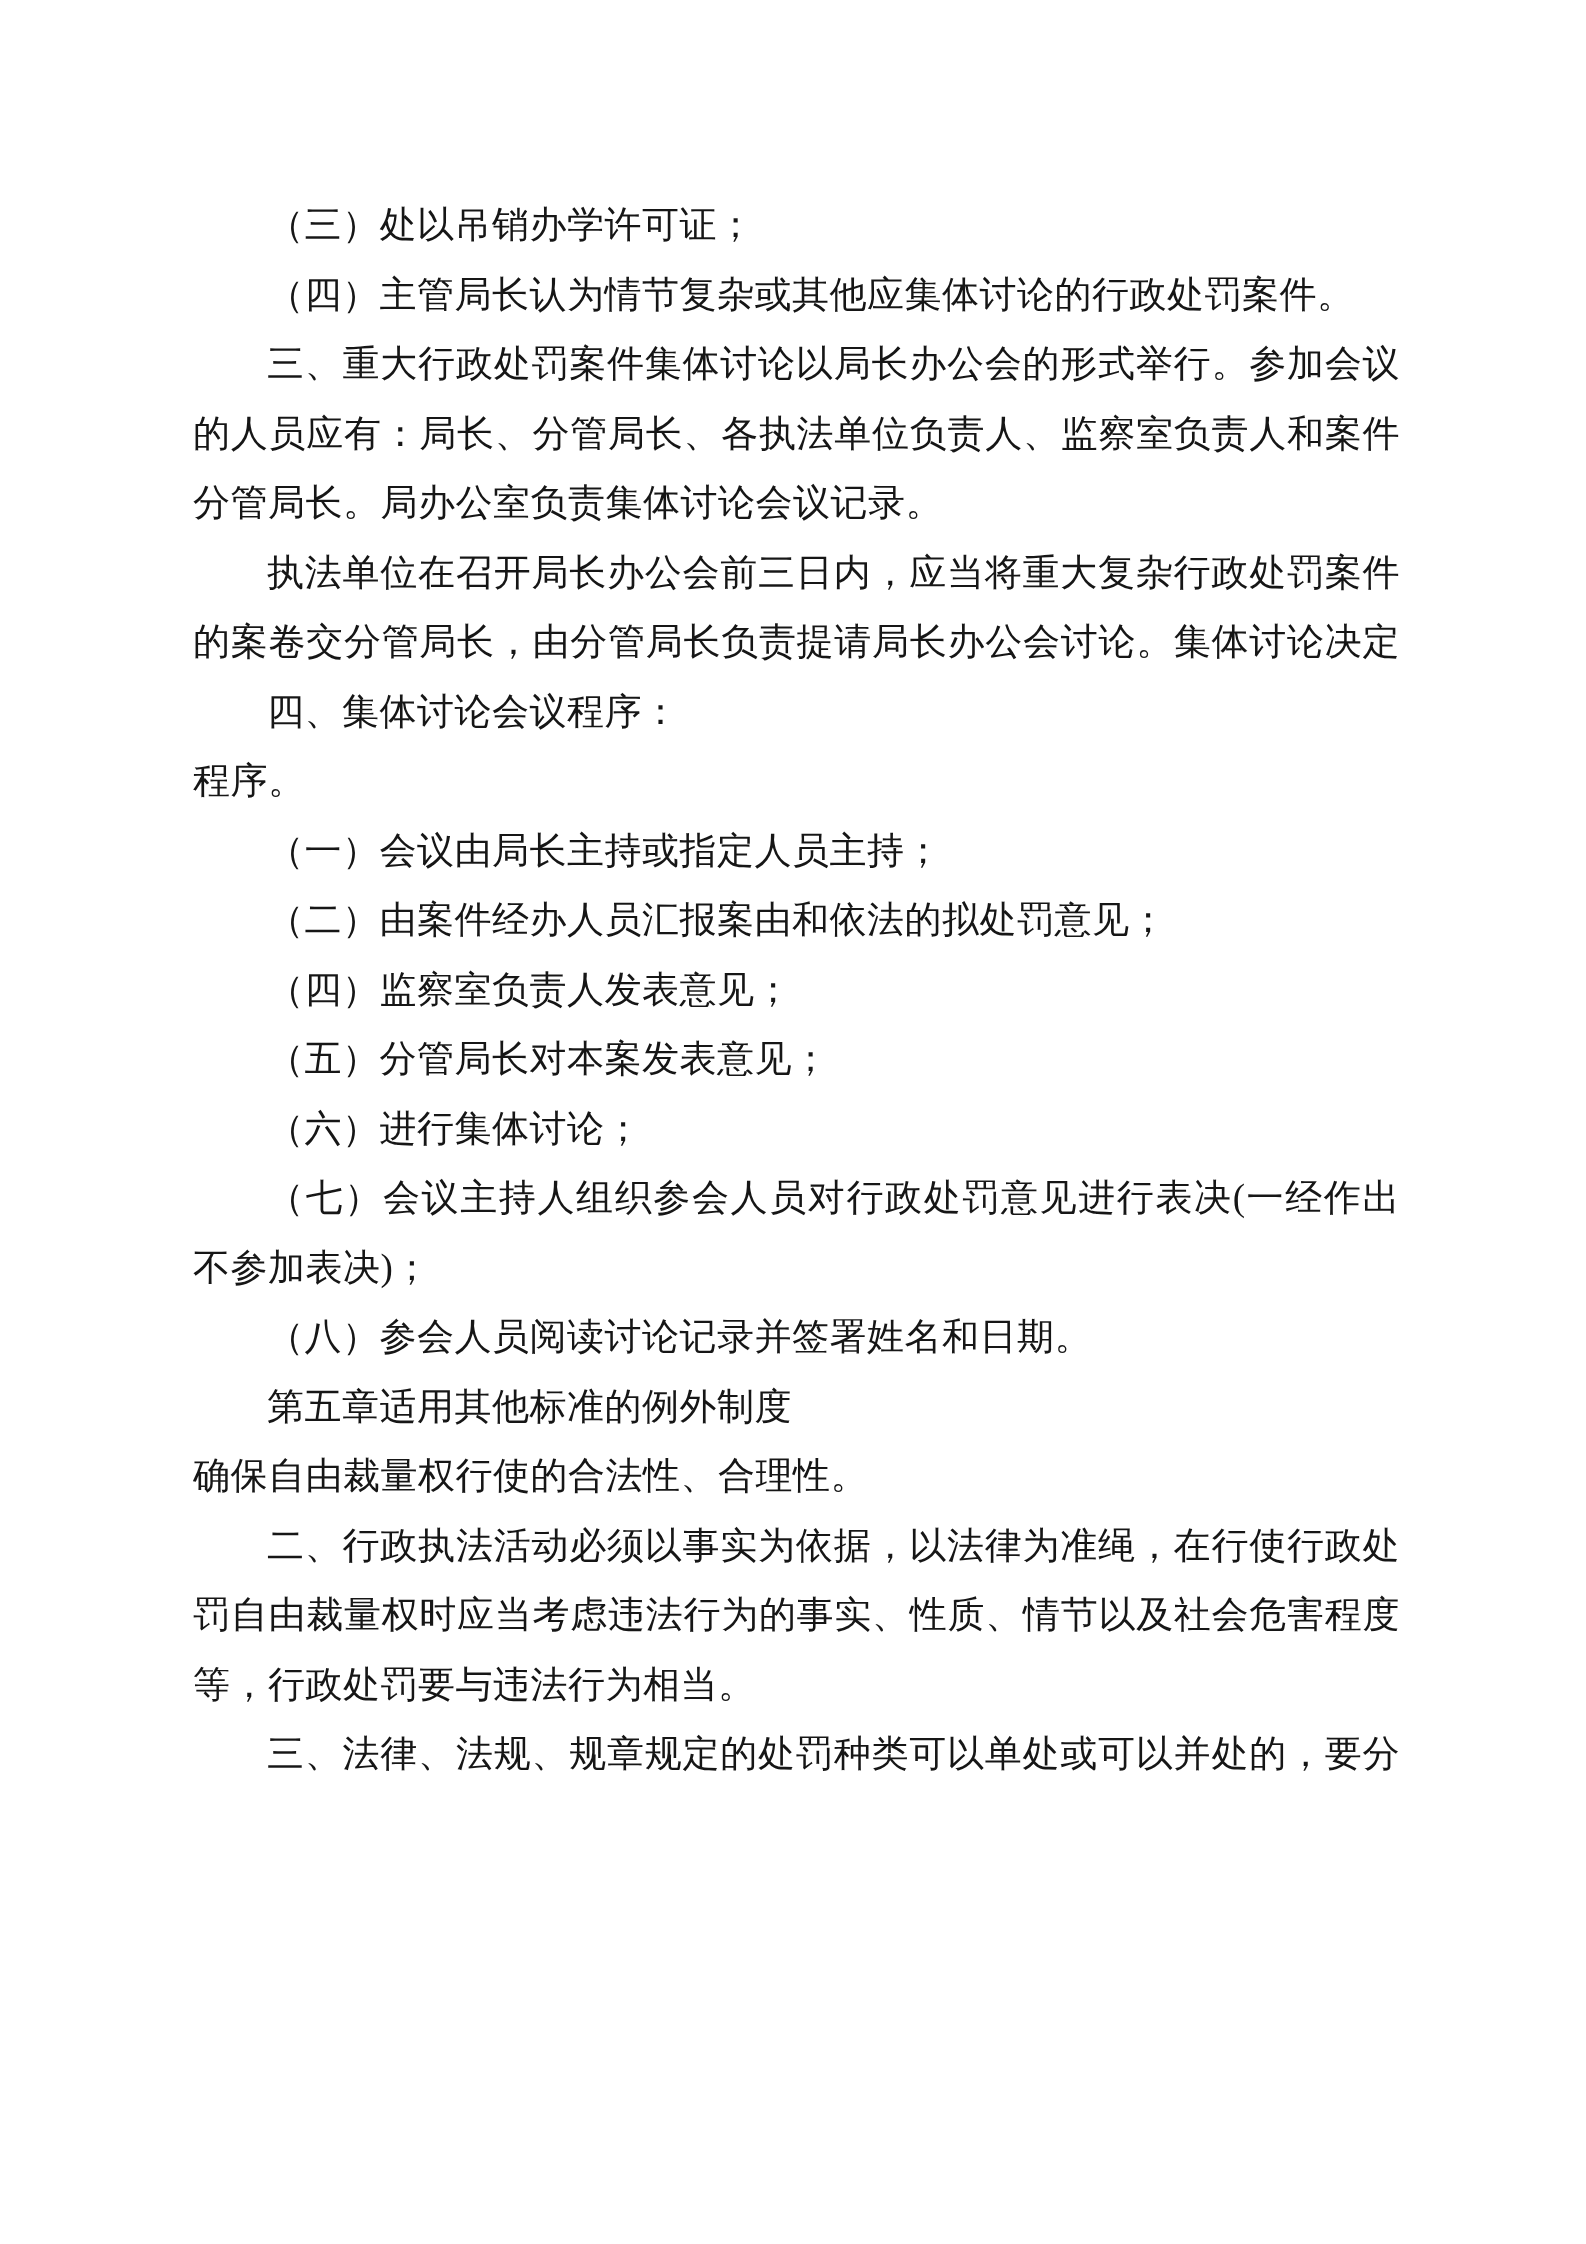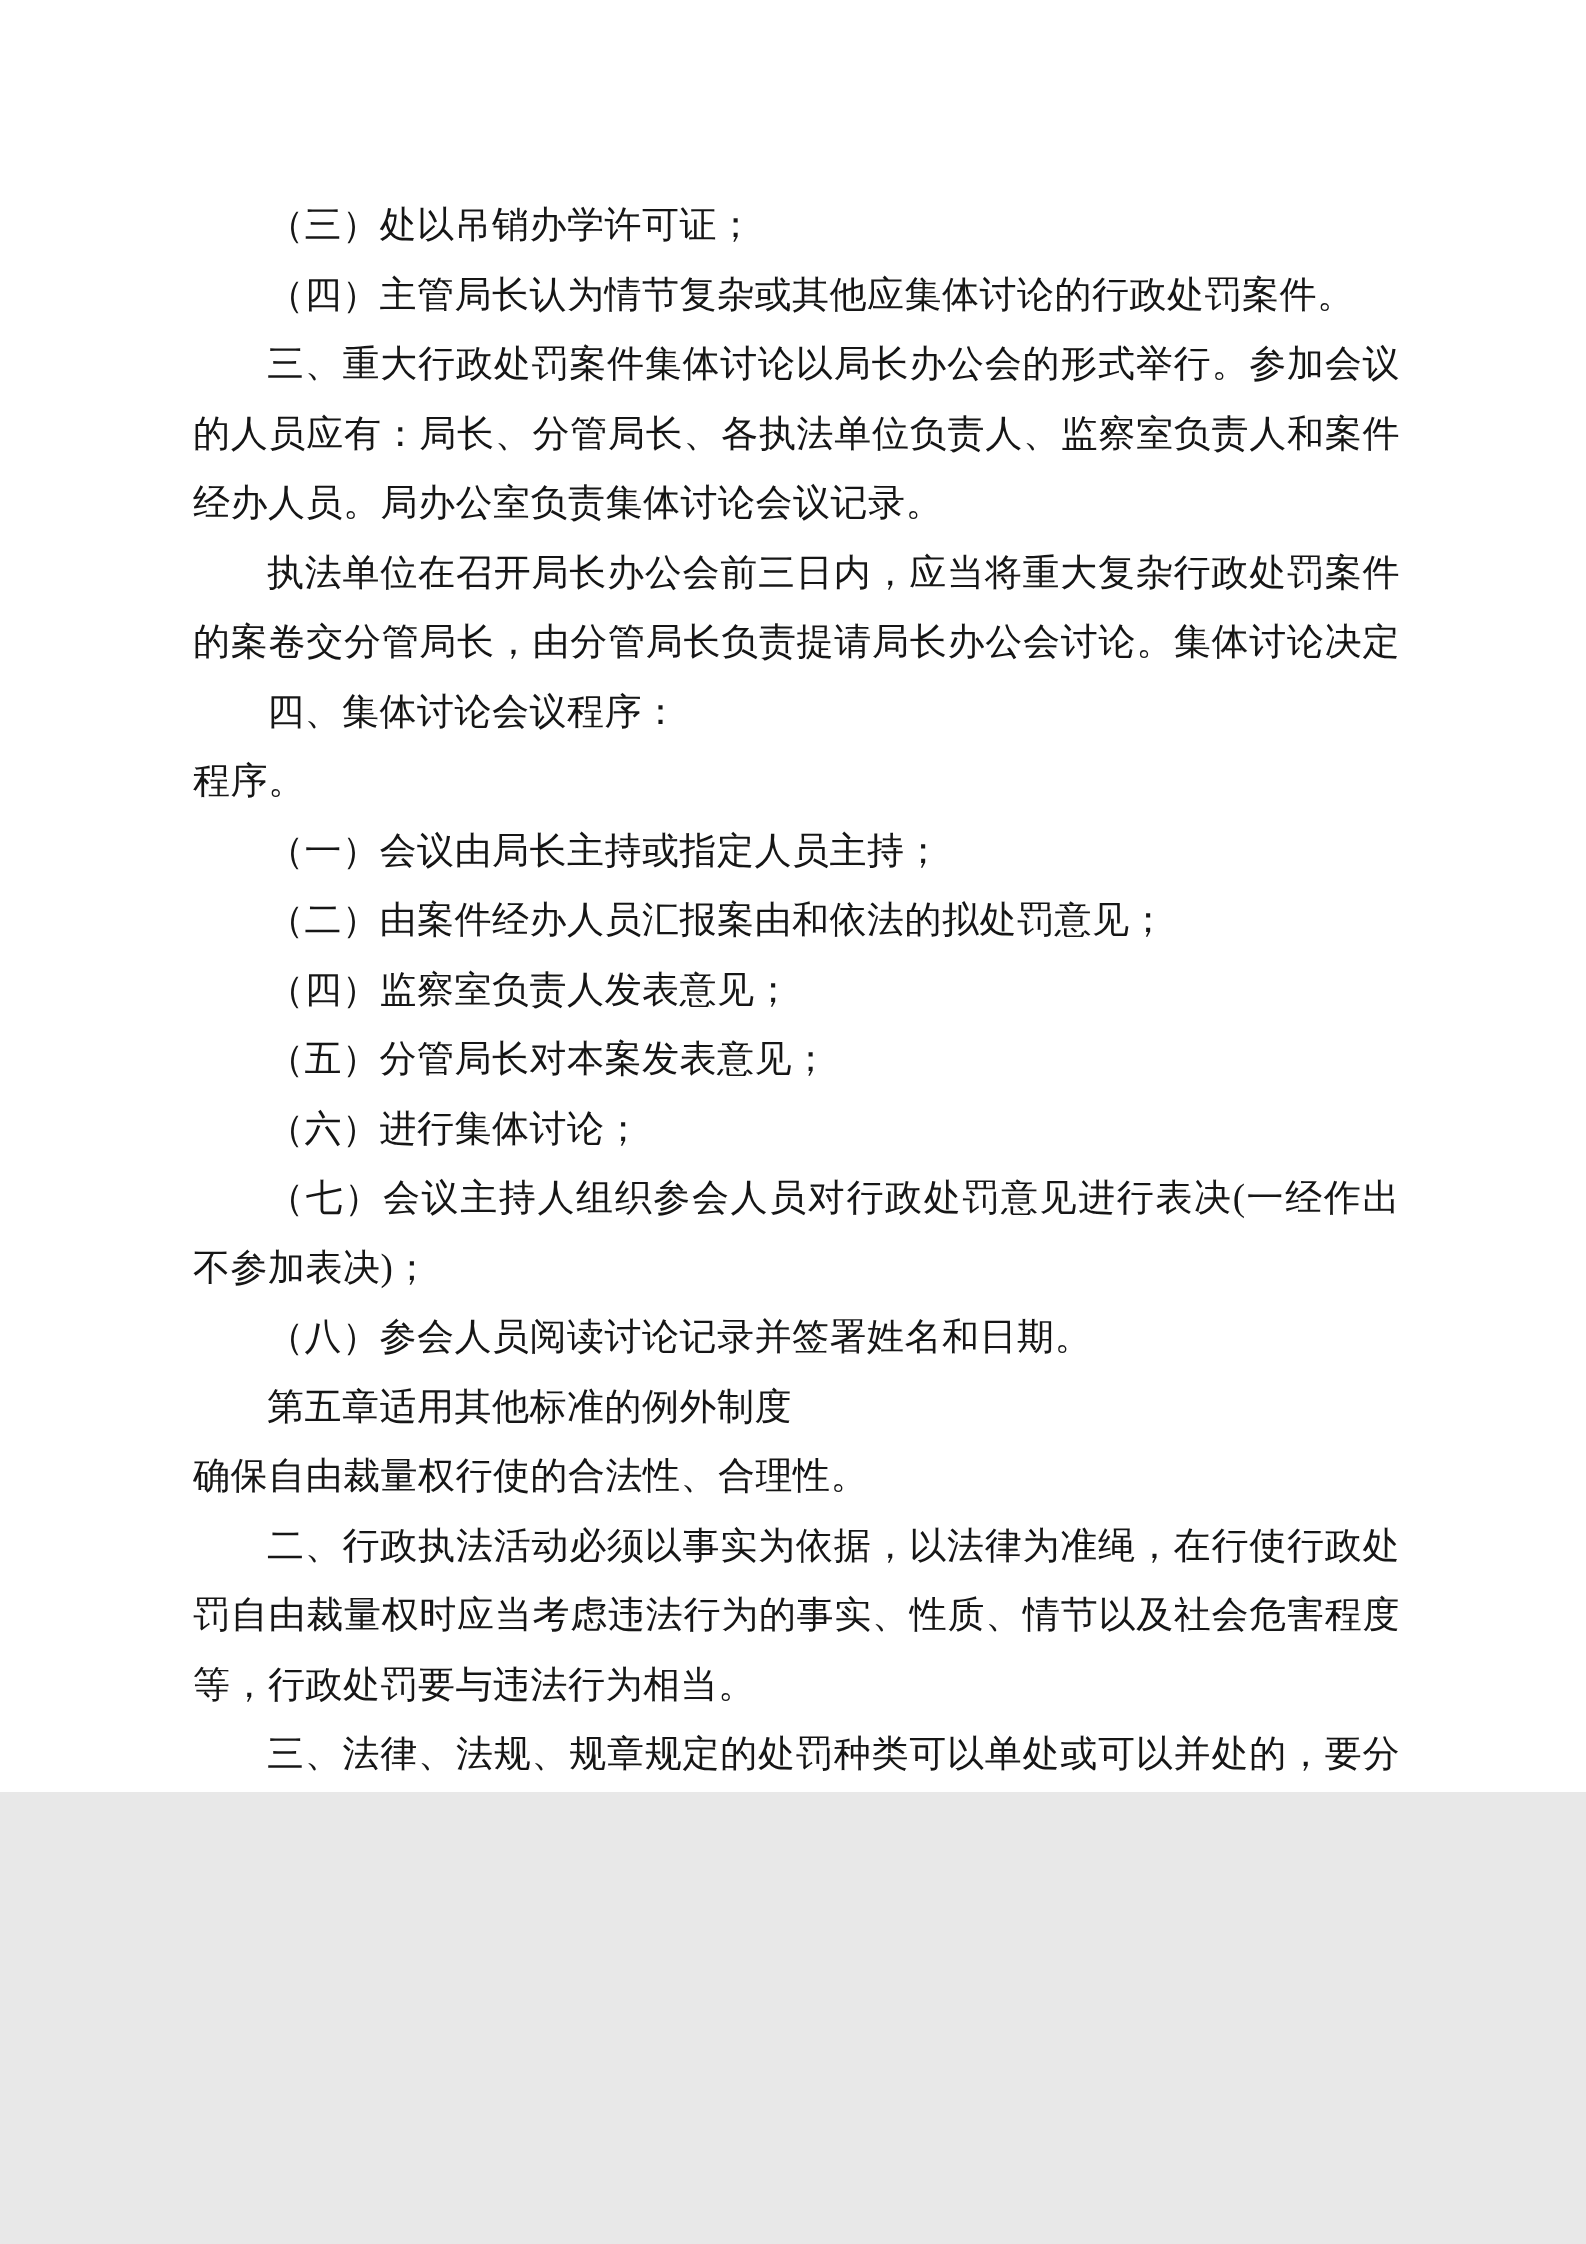--- a/index.html
+++ b/index.html
@@ -1,20 +1,20 @@
 <!DOCTYPE html>
 <html lang="zh"><head>
 <meta charset="utf-8">
 <style>
   html, body { margin: 0; padding: 0; background: #e8e8e8; }
 
   .page {
     position: relative;
     width: 1586px;
-    height: 1792px;
+    height: 2244px;
     background: #ffffff;
     overflow: hidden;
     font-family: "Liberation Serif", "DejaVu Serif", serif;
   }
 
   .content {
     position: absolute;
     left: 193px;
     top: 190px;
     width: 1207px;
@@ -47,21 +47,21 @@
 </style>
 </head>
 <body>
 
 <div class="page">
   <div class="content">
       <div class="ln ind">（三）处以吊销办学许可证；</div>
       <div class="ln ind">（四）主管局长认为情节复杂或其他应集体讨论的行政处罚案件。</div>
       <div class="ln ind fill">三、重大行政处罚案件集体讨论以局长办公会的形式举行。参加会议</div>
       <div class="ln fill">的人员应有：局长、分管局长、各执法单位负责人、监察室负责人和案件</div>
-      <div class="ln">经办人员。局办公室负责集体讨论会议记录。</div>
+      <div class="ln">分管局长。局办公室负责集体讨论会议记录。</div>
       <div class="ln ind fill">执法单位在召开局长办公会前三日内，应当将重大复杂行政处罚案件</div>
       <div class="ln fill">的案卷交分管局长，由分管局长负责提请局长办公会讨论。集体讨论决定</div>
       <div class="ln ind">四、集体讨论会议程序：</div>
       <div class="ln">程序。</div>
       <div class="ln ind">（一）会议由局长主持或指定人员主持；</div>
       <div class="ln ind">（二）由案件经办人员汇报案由和依法的拟处罚意见；</div>
       <div class="ln ind">（四）监察室负责人发表意见；</div>
       <div class="ln ind">（五）分管局长对本案发表意见；</div>
       <div class="ln ind">（六）进行集体讨论；</div>
       <div class="ln ind fill">（七）会议主持人组织参会人员对行政处罚意见进行表决(一经作出</div>

